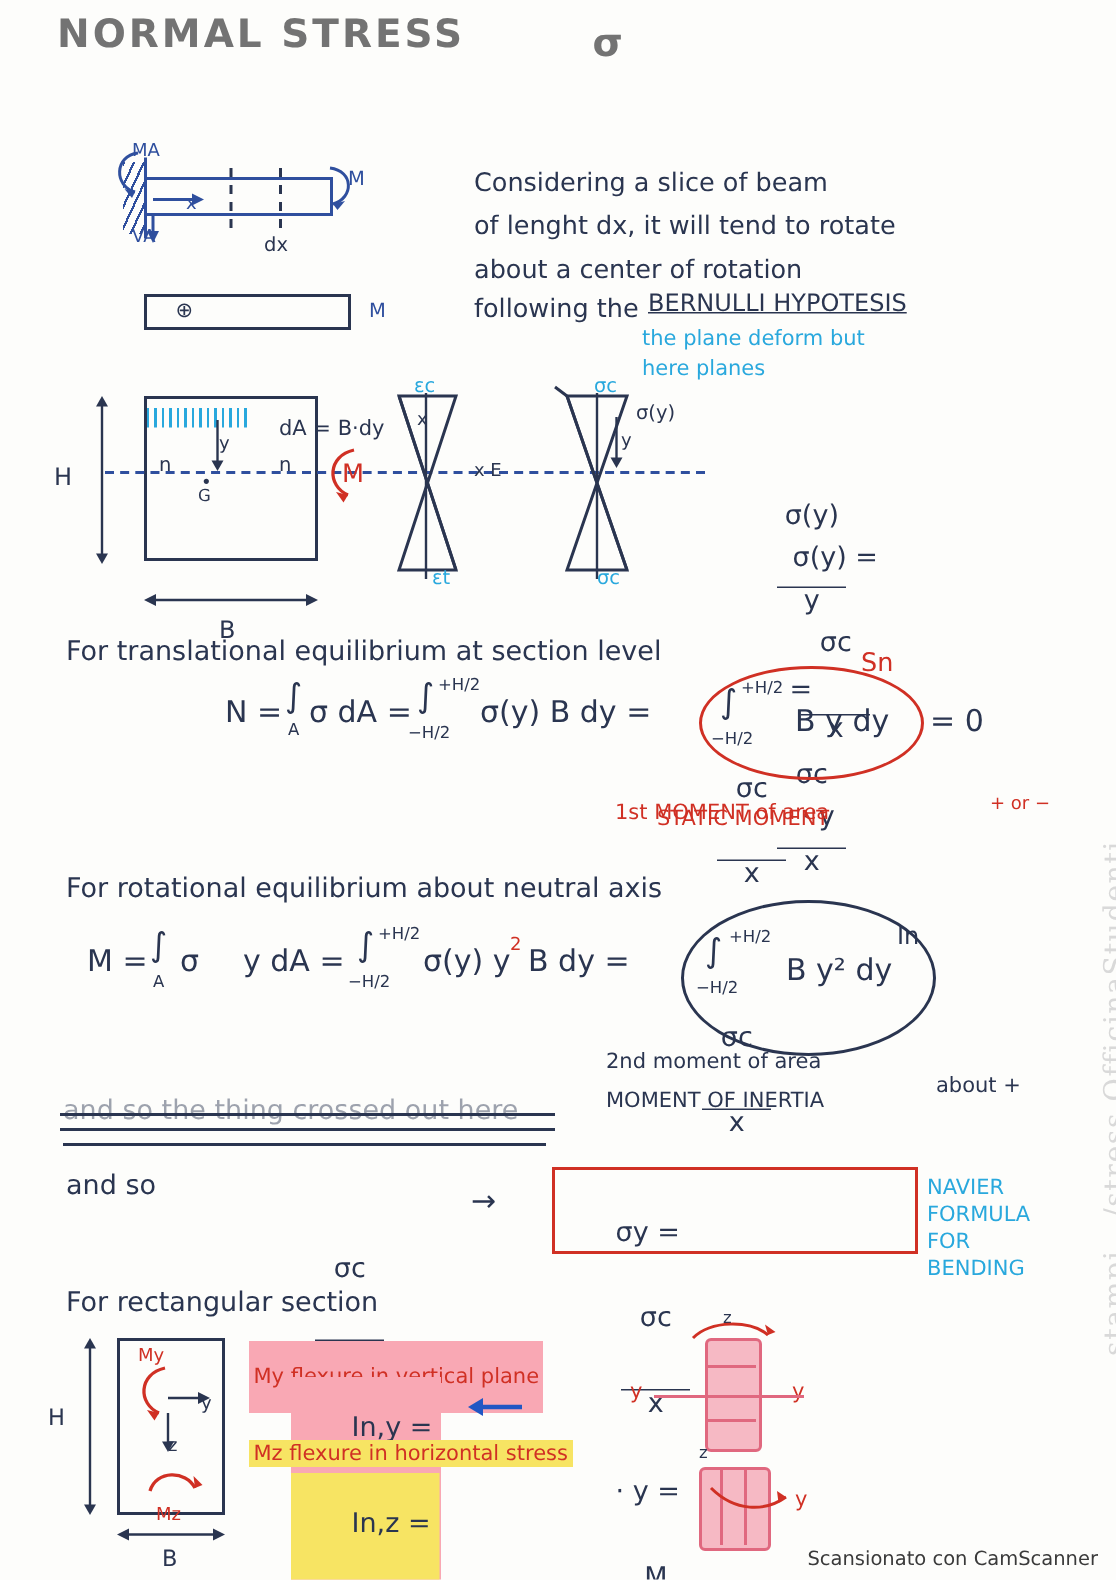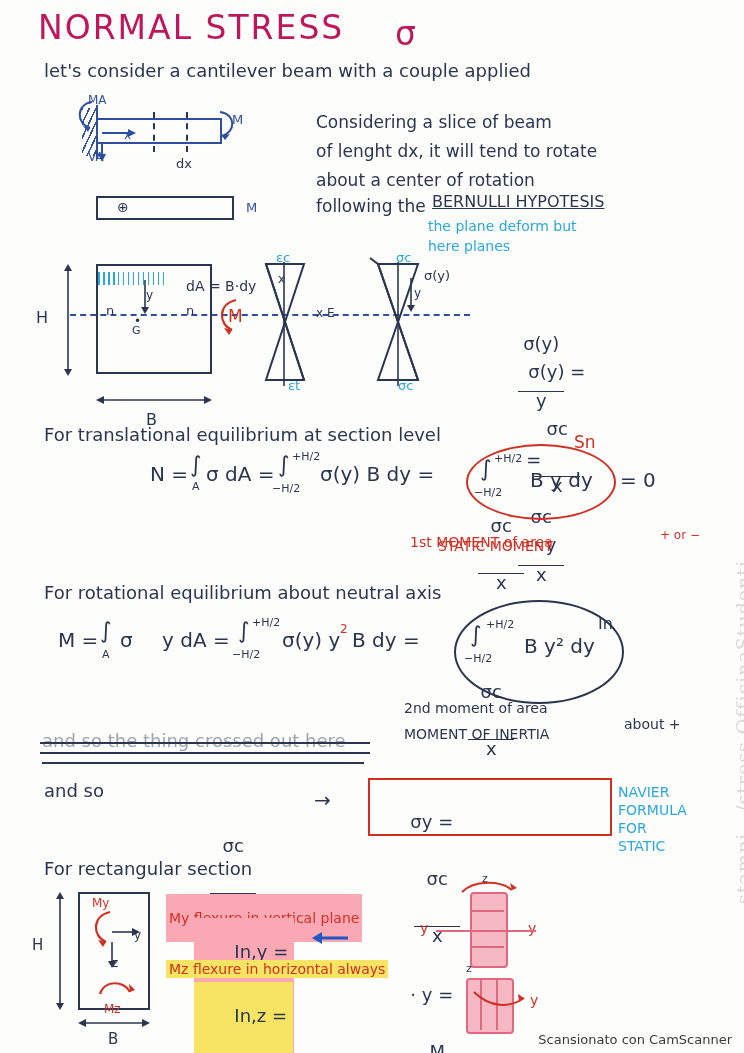--- a/index.html
+++ b/index.html
@@ -13,22 +13,22 @@
   .page{position:absolute;inset:0;}
   .hw{position:absolute;white-space:pre;}
   
   .blue{color:#2f4f9e;}
   .cyan{color:#29a8dd;}
   .red{color:#d03024;}
   .dark{color:#2a3550;}
 
   .title{
     font-family:"DejaVu Sans", sans-serif;
-    font-size:33px;color:#be185d;letter-spacing:2px;
-    font-weight:400;
+    font-size:26px;color:#737373;letter-spacing:2px;
+    font-weight:700;
   }
   .t18{font-size:18px;}
   .t17{font-size:17px;}
   .t16{font-size:16px;}
   .t15{font-size:15px;}
   .t14{font-size:14px;}
   .t13{font-size:13px;}
   .t12{font-size:12px;}
   .t11{font-size:11px;}
   .t20{font-size:20px;}
@@ -81,21 +81,20 @@
   .pinkline{position:absolute;border-top:2px solid #e0687f;}
 </style>
 </head>
 <body>
 
 <div class="page">
 
   <div class="hw title" style="left:38px;top:8px;"><span>NORMAL STRESS</span></div>
   <div class="hw title sub" style="left:395px;top:14px;"><span>σ</span></div>
 
-  <div class="hw dark t18" style="left:44px;top:60px;"><span>let's consider a cantilever beam with a couple applied</span></div>
 
   <div>
 
     <div class="hatch" style="left:82px;top:108px;width:14px;height:48px;"></div>
     <div class="vline" style="left:96px;top:105px;height:54px;border-left-color:#2f4f9e;"></div>
 
     <div class="box stroke-blue" style="left:96px;top:118px;width:126px;height:26px;"></div>
 
     <div class="dashv" style="left:153px;top:112px;height:40px;border-left-color:#2a3550;"></div>
     <div class="dashv" style="left:186px;top:112px;height:40px;border-left-color:#2a3550;"></div>
@@ -325,21 +324,21 @@
       <span class="frac" style="margin:0 4px;">
         <span class="num">M</span>
         
       </span>
       
     </div>
 
     <div class="hw cyan t14" style="left:618px;top:784px;">NAVIER</div>
     <div class="hw cyan t14" style="left:618px;top:802px;">FORMULA</div>
     <div class="hw cyan t14" style="left:618px;top:820px;">FOR</div>
-    <div class="hw cyan t14" style="left:618px;top:838px;">STATIC</div>
+    <div class="hw cyan t14" style="left:618px;top:838px;">BENDING</div>
   </div>
 
   <div>
     <div class="hw dark t18" style="left:44px;top:858px;">For rectangular section</div>
 
     <div class="box stroke-dark" style="left:78px;top:892px;width:72px;height:118px;"></div>
     <svg class="arrow-svg" style="left:52px;top:892px;width:16px;height:118px;" viewBox="0 0 16 118">
       <line x1="8" y1="4" x2="8" y2="114" stroke="#2a3550" stroke-width="1.6"></line>
       <path d="M8 0 l-4 7 h8 z" fill="#2a3550"></path>
       <path d="M8 118 l-4 -7 h8 z" fill="#2a3550"></path>
@@ -382,21 +381,21 @@
       <span class="frac" style="margin-left:4px;">
         <span class="num">BH³</span>
         
       </span>
     </div>
     <svg class="arrow-svg" style="left:306px;top:930px;width:44px;height:16px;" viewBox="0 0 44 16">
       <line x1="14" y1="8" x2="42" y2="8" stroke="#2157c4" stroke-width="3"></line>
       <path d="M6 8 l10 -6 v12 z" fill="#2157c4"></path>
     </svg>
 
-    <div class="hw red t14 hl-yellow" style="left:166px;top:960px;padding:1px 3px;">Mz flexure in horizontal always</div>
+    <div class="hw red t14 hl-yellow" style="left:166px;top:960px;padding:1px 3px;">Mz flexure in horizontal stress</div>
     <div class="hw dark t18 hl-yellow" style="left:194px;top:982px;padding:2px 6px;">
       <span>In,z =</span>
       <span class="frac" style="margin-left:4px;">
         
         
       </span>
     </div>
 
     <div class="pinkbody" style="left:470px;top:892px;width:34px;height:72px;border-radius:4px;"></div>
     <div class="pinkline" style="left:470px;top:910px;width:34px;"></div>

